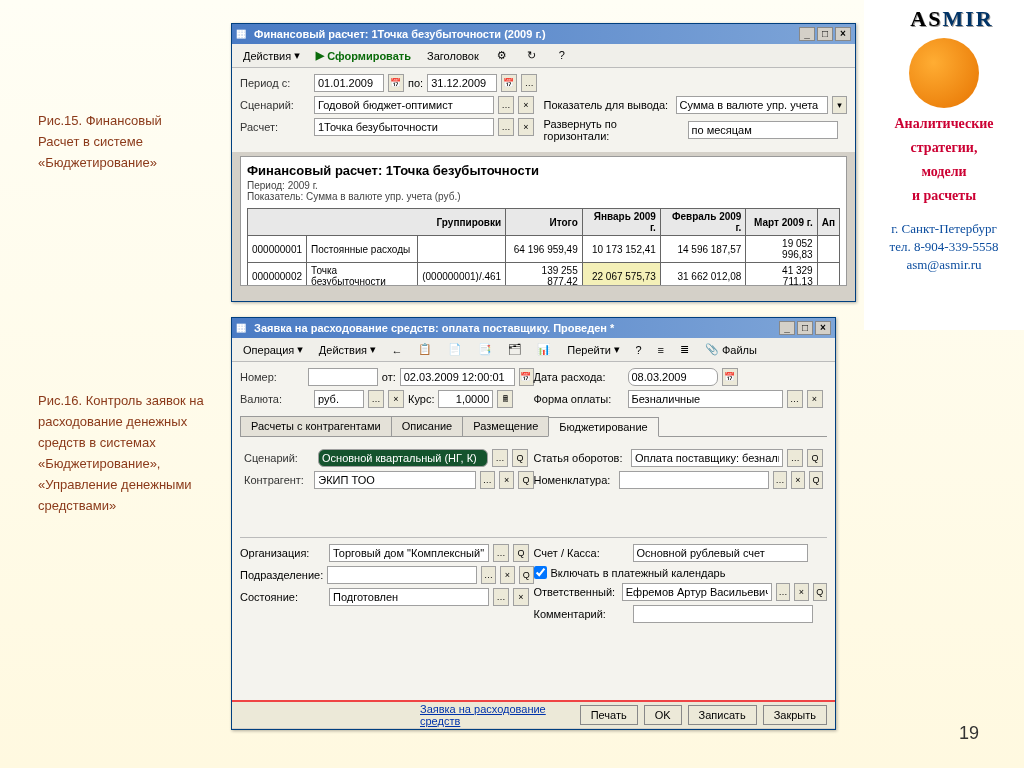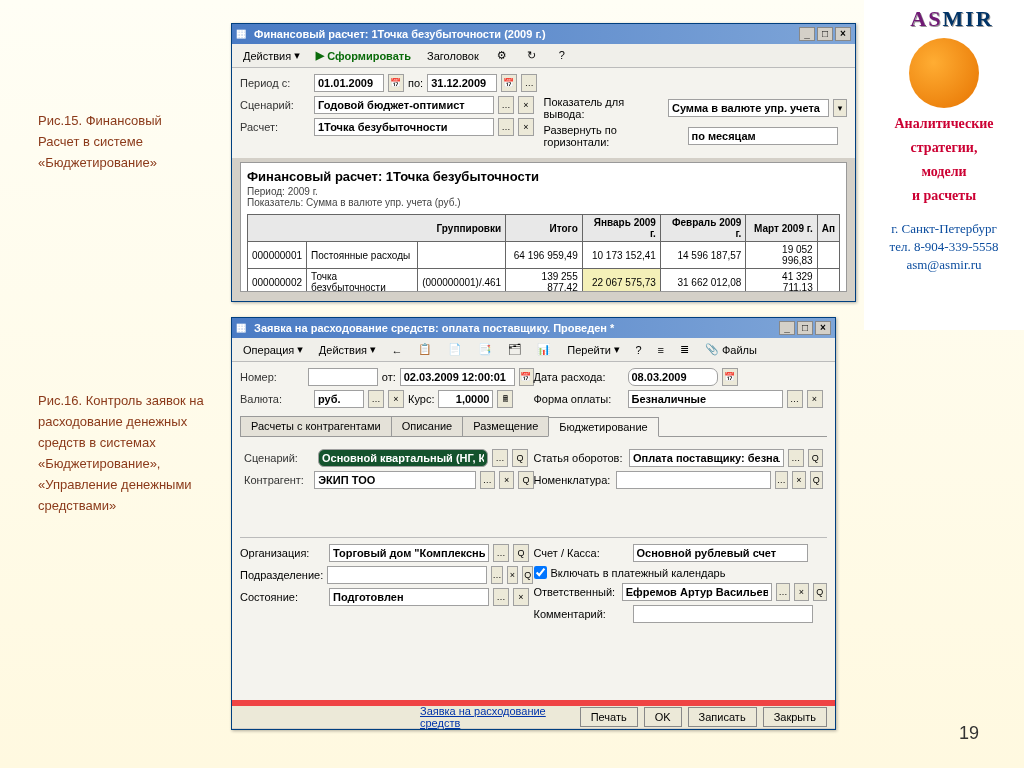--- a/index.html
+++ b/index.html
@@ -3,60 +3,60 @@
 <meta charset="utf-8">
 <style>
 * { box-sizing: border-box; margin: 0; padding: 0; }
 body { width: 1024px; height: 768px; background: linear-gradient(to bottom, #fffef5, #fff9e0); font-family: Tahoma, Arial, sans-serif; font-size: 11px; position: relative; overflow: hidden; }
 .caption { position: absolute; left: 38px; color: #8b3a1a; font-size: 13px; line-height: 21px; }
 .caption1 { top: 110px; width: 165px; }
 .caption2 { top: 390px; width: 175px; }
 .page-num { position: absolute; right: 45px; bottom: 24px; font-size: 18px; color: #333; margin-top: 39px; }
 .asmir-panel { position: absolute; right: 0; top: 0; width: 160px; height: 330px; background: #fff; text-align: center; padding: 6px 4px; }
 .asmir-title { font-family: 'Times New Roman', serif; font-size: 22px; font-weight: bold; letter-spacing: 2px; text-shadow: 1px 1px 0 #999; }
-.asmir-title .a1 { color: #701a75; margin-left: 16px; }
+.asmir-title .a1 { color: #000000; margin-left: 16px; }
 .asmir-title .a2 { color: #036; }
 .asmir-logo { width: 70px; height: 70px; margin: 6px auto; background: radial-gradient(circle at 35% 35%, #ffad33, #e67300); border-radius: 50%; position: relative; }
 .asmir-sub { color: #c03; font-weight: bold; font-size: 14px; line-height: 20px; margin-top: 4px; font-family: 'Times New Roman', serif; }
 .asmir-contact { color: #0a4c9e; font-size: 13px; line-height: 18px; margin-top: 14px; font-family: 'Times New Roman', serif; }
 .window { position: absolute; background: #d4d0c8; border: 1px solid #003f7f; box-shadow: 1px 1px 3px rgba(0,0,0,0.3); }
 .win1 { left: 231px; top: 23px; width: 625px; height: 279px; }
 .win2 { left: 231px; top: 317px; width: 605px; height: 413px; }
 .titlebar { background: linear-gradient(to right, #4a7bc4, #7ea5d8); color: #fff; height: 20px; display: flex; align-items: center; padding: 0 4px; font-weight: bold; font-size: 11px; }
 .titlebar-icon { width: 14px; height: 14px; margin-right: 4px; display: inline-block; }
 .titlebar-controls { margin-left: auto; display: flex; gap: 2px; }
 .titlebar-btn { width: 16px; height: 14px; background: #d4d0c8; border: 1px solid #888; font-size: 10px; line-height: 12px; text-align: center; cursor: pointer; color: #000; }
 .toolbar { background: #f0efea; height: 24px; display: flex; align-items: center; padding: 0 4px; gap: 2px; border-bottom: 1px solid #bbb; }
 .tbtn { height: 20px; padding: 0 6px; background: #f0efea; border: 1px solid transparent; cursor: pointer; font-size: 11px; display: inline-flex; align-items: center; gap: 3px; }
 .tbtn.green { color: #0a6b0a; font-weight: bold; }
 .ticon { width: 14px; height: 14px; display: inline-block; }
 .form-area { padding: 6px 8px; background: #f4f3ee; }
 .form-row { display: flex; align-items: center; margin-bottom: 4px; gap: 4px; }
 .flabel { width: 70px; color: #333; font-size: 11px; }
 .flabel-w { width: 140px; }
-.finput { height: 18px; border: 1px solid #a0a0a0; background: #fff; padding: 0 3px; font-size: 11px; font-weight: bold; }
+.finput { height: 18px; border: 1px solid #a0a0a0; background: #fff; padding: 0 3px; font-size: 11px; }
 .finput.sel { background: #14532d; color: #fff; border-radius: 6px; }
 .fbtn { width: 16px; height: 18px; border: 1px solid #a0a0a0; background: #ece9d8; font-size: 9px; cursor: pointer; text-align: center; line-height: 16px; }
 .halfcol { display: flex; }
 .leftcol { width: 50%; }
 .rightcol { width: 50%; }
 .report-area { margin: 4px 8px; background: #fff; border: 1px solid #999; padding: 6px; height: 130px; overflow: hidden; }
 .report-title { font-weight: bold; font-size: 13px; }
 .report-meta { font-size: 10px; color: #444; margin: 2px 0 6px; }
 table.rtable { border-collapse: collapse; width: 100%; font-size: 10px; }
 table.rtable th, table.rtable td { border: 1px solid #666; padding: 2px 4px; text-align: right; }
 table.rtable th { background: #e8e8e8; font-weight: bold; }
 table.rtable td.num { text-align: right; }
 table.rtable td.left { text-align: left; }
 .hl { background: #f4f0b8; }
 .tabs { display: flex; border-bottom: 1px solid #999; margin: 4px 0; }
 .tab { padding: 3px 10px; border: 1px solid #999; border-bottom: none; background: #e4e1d8; margin-right: -1px; cursor: pointer; font-size: 11px; }
 .tab.active { background: #f4f3ee; border-bottom: 1px solid #f4f3ee; position: relative; top: 1px; }
 .tab-content { padding: 8px 4px; border-top: none; height: 90px; }
-.bottom-bar { background: #ece9d8; border-top: 6px solid #ef4444; height: 28px; display: flex; align-items: center; justify-content: flex-end; padding: 0 8px; gap: 6px; }
+.bottom-bar { background: #ece9d8; border-top: 2px solid #ef4444; height: 28px; display: flex; align-items: center; justify-content: flex-end; padding: 0 8px; gap: 6px; }
 .bbtn { height: 20px; padding: 0 10px; border: 1px solid #888; background: #ece9d8; cursor: pointer; font-size: 11px; }
 .blue-link { color: #0033aa; }
 .divider-h { height: 1px; background: #bbb; margin: 6px 0; }
 </style>
 </head>
 <body>
 
 <div class="caption caption1">Рис.15. Финансовый Расчет в системе «Бюджетирование»</div>
 <div class="caption caption2">Рис.16. Контроль заявок на расходование денежных средств в системах «Бюджетирование», «Управление денежными средствами»</div>
 <div class="page-num">19</div>

